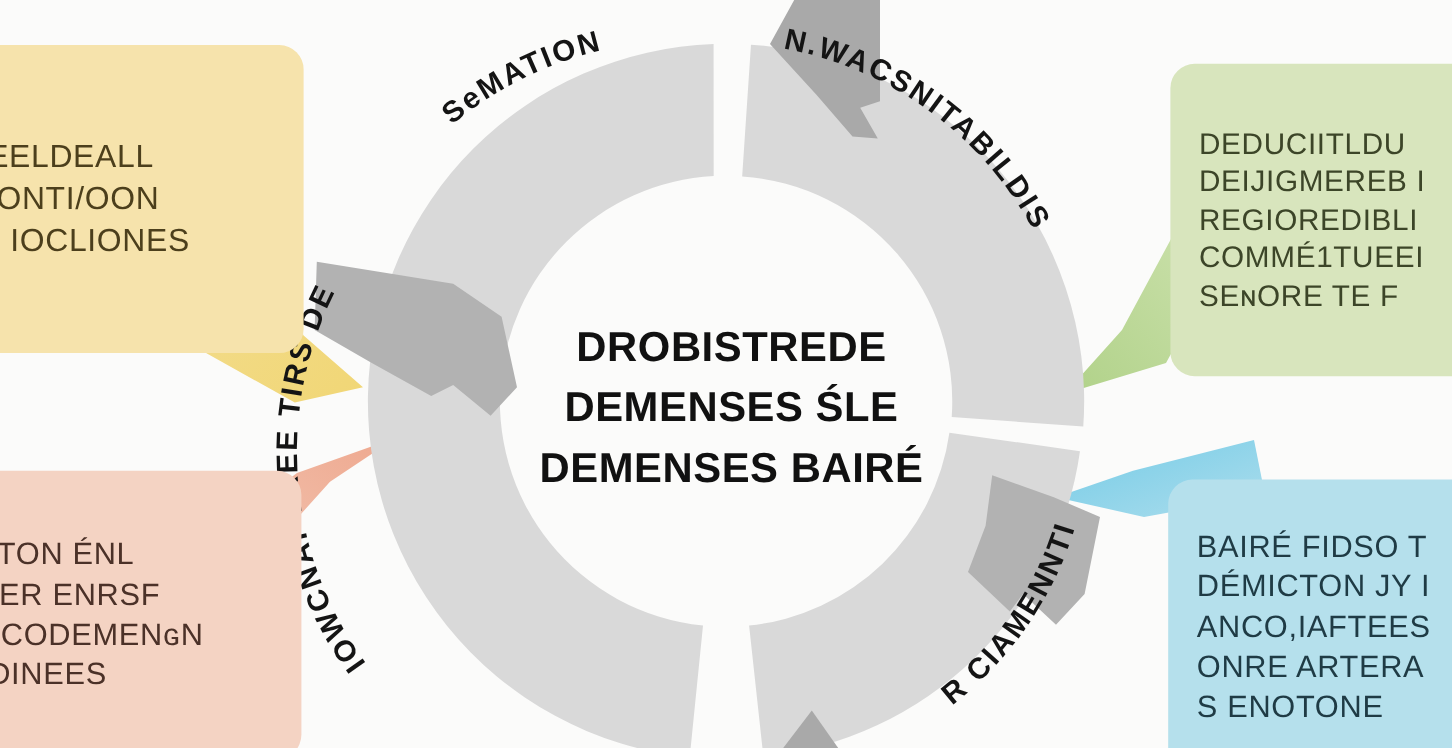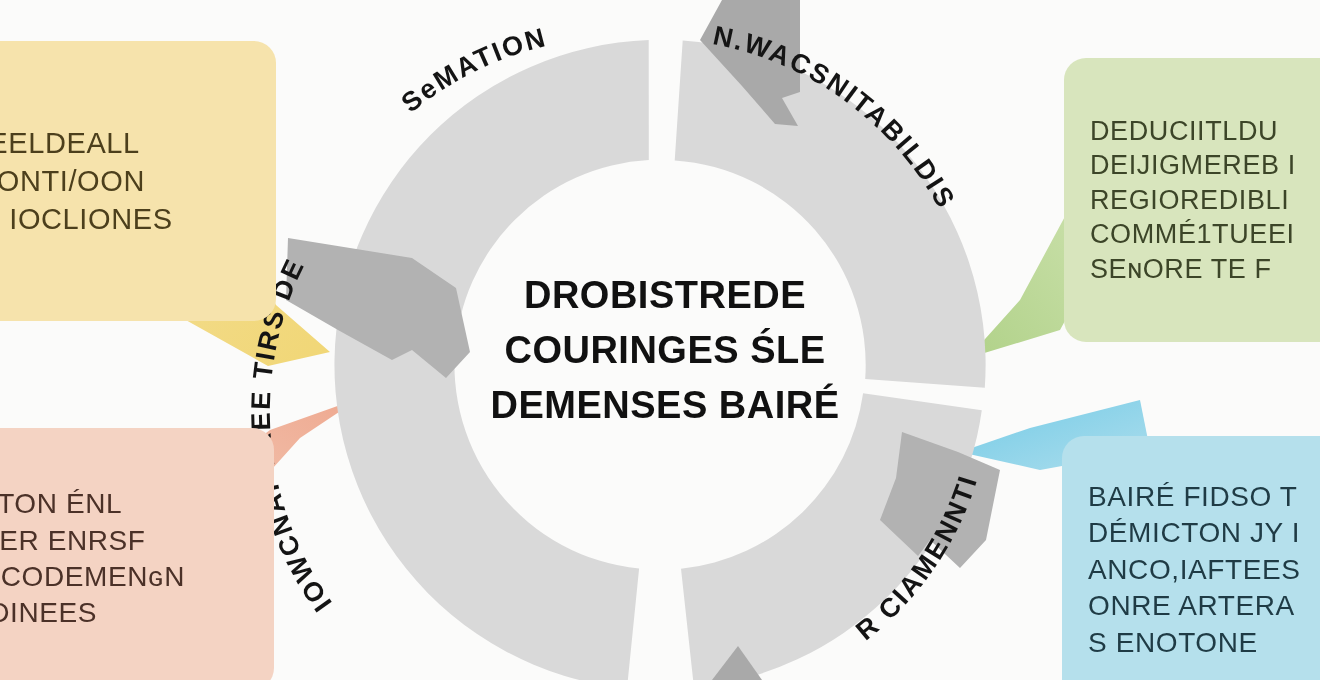--- a/index.html
+++ b/index.html
@@ -37,21 +37,21 @@
   #box-green .line{color:#3c4528;font-size:27px;line-height:1.28;}
 
   #box-pink{left:-56px;top:428px;width:330px;height:262px;background:#f4d3c3;}
   #box-pink .line{color:#4b3128;font-size:28px;line-height:1.3;}
 
   #box-blue{left:1062px;top:436px;width:340px;height:268px;background:#b5e0ec;}
   #box-blue .line{color:#1f3b45;font-size:28px;line-height:1.3;}
 
   
   #center-text{
-    position:absolute;left:430px;top:268px;width:470px;
+    position:absolute;left:430px;top:289px;width:470px;
     text-align:center;z-index:7;
   }
   #center-text .cline{
     font-size:38px;font-weight:700;color:#111;
     letter-spacing:.5px;line-height:1.45;white-space:nowrap;
   }
 
   
   .ringlabel{
     font-size:27px;font-weight:600;fill:#141414;
@@ -142,21 +142,21 @@
     <text class="ringlabel">
       <textPath href="#pathBL" startOffset="2%">IOWCNAPTREE TIRS DE</textPath>
     </text>
     <text class="ringlabel">
       <textPath href="#pathBR" startOffset="2%">R CIAMENNTION</textPath>
     </text>
   </svg>
 
   <div id="center-text">
     <div class="cline">DROBISTREDE</div>
-    <div class="cline">COURINGES ŚLE</div>
+    <div class="cline">DEMENSES ŚLE</div>
     <div class="cline">DEMENSES BAIRÉ</div>
   </div>
 
   <div class="box" id="box-yellow">
     <div class="line">ʀEELDEALL</div>
     <div class="line">MONTI/OON</div>
     <div class="line">VI IOCLIONES</div>
   </div>
 
   <div class="box" id="box-green">

